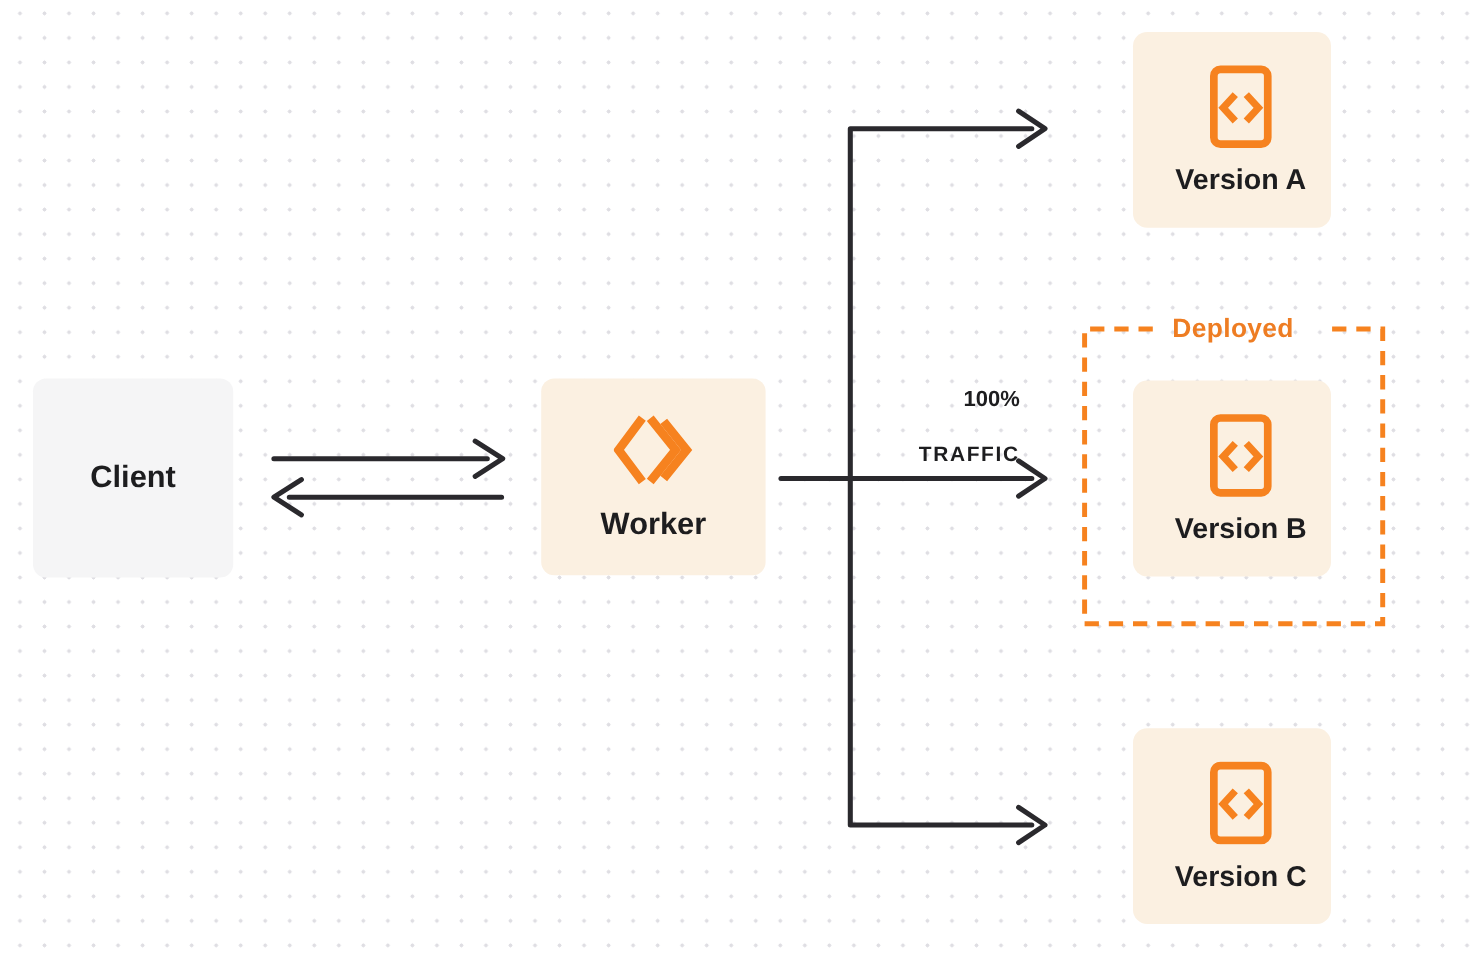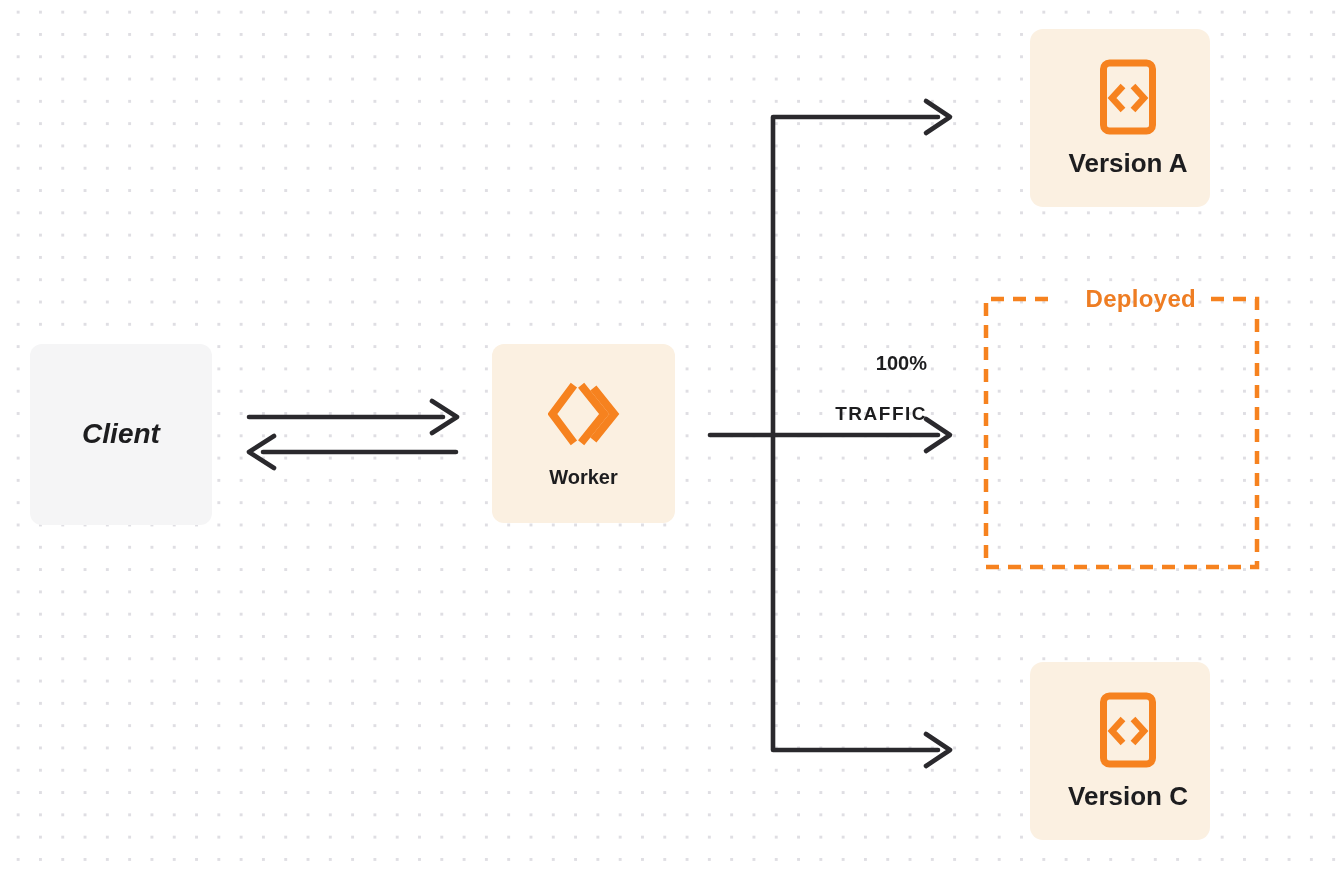--- a/index.html
+++ b/index.html
@@ -26,45 +26,44 @@
     position: absolute;
     display: flex; flex-direction: column;
     align-items: center; justify-content: center;
     color: #1d1d1f; font-weight: 700;
     box-sizing: border-box;
   }
   .node-client {
     left: 30px; top: 344px; width: 182px; height: 181px;
     background: #f5f5f6; border-radius: 12px;
     font-size: 28px;
-    font-style: italic;
   }
   .node-worker {
-    left: 492px; top: 344px; width: 183px; height: 179px;
+    left: 492px; top: 344px; width: 204px; height: 179px;
     background: #fbf0e1; border-radius: 12px;
-    font-size: 20px; gap: 18px;
+    font-size: 28px; gap: 18px;
   }
   .node-version {
     width: 180px; height: 178px;
     background: #fbf0e1; border-radius: 13px;
     font-size: 26px; gap: 14px; padding-left: 16px;
   }
   .node-version-a { left: 1030px; top: 29px; }
   .node-version-b { left: 1030px; top: 346px; }
   .node-version-c { left: 1030px; top: 662px; text-align: right; }
   .node-label { line-height: 1.1; }
   .traffic {
     position: absolute; left: 785px; top: 352px; width: 142px;
     text-align: right; font-weight: 700; color: #1d1d1f;
   }
   .traffic .pct { font-size: 20px; }
   .traffic .word { font-size: 19px; letter-spacing: 1.5px; margin-top: 28px; }
   .deployed {
     position: absolute; left: 1046px; top: 285px; width: 150px;
-    text-align: right; color: #ee7d23; font-weight: 700; font-size: 24px;
+    text-align: center; color: #ee7d23; font-weight: 700; font-size: 24px;
     letter-spacing: 0.3px;
   }
 </style>
 </head>
 <body>
 
 <div class="canvas">
 
   <svg class="connectors" viewBox="0 0 1338 878" aria-hidden="true">
     <g fill="none" stroke="#2a292d" stroke-width="4.6" stroke-linecap="round" stroke-linejoin="round">
@@ -103,20 +102,28 @@
 
   <div class="node node-version node-version-a">
     <svg width="58" height="76" viewBox="0 0 58 76" aria-hidden="true">
       <rect x="4.5" y="4" width="49" height="68" rx="6" fill="none" stroke="#f6821f" stroke-width="7"></rect>
       <path d="M24,27 L13,39 L24,51" fill="none" stroke="#f6821f" stroke-width="6.5" stroke-linejoin="miter"></path>
       <path d="M34,27 L45,39 L34,51" fill="none" stroke="#f6821f" stroke-width="6.5" stroke-linejoin="miter"></path>
     </svg>
     <span class="node-label">Version A</span>
   </div>
 
+  <div class="node node-version node-version-b">
+    <svg width="58" height="76" viewBox="0 0 58 76" aria-hidden="true">
+      <rect x="4.5" y="4" width="49" height="68" rx="6" fill="none" stroke="#f6821f" stroke-width="7"></rect>
+      <path d="M24,27 L13,39 L24,51" fill="none" stroke="#f6821f" stroke-width="6.5" stroke-linejoin="miter"></path>
+      <path d="M34,27 L45,39 L34,51" fill="none" stroke="#f6821f" stroke-width="6.5" stroke-linejoin="miter"></path>
+    </svg>
+    <span class="node-label">Version B</span>
+  </div>
 
   <div class="node node-version node-version-c">
     <svg width="58" height="76" viewBox="0 0 58 76" aria-hidden="true">
       <rect x="4.5" y="4" width="49" height="68" rx="6" fill="none" stroke="#f6821f" stroke-width="7"></rect>
       <path d="M24,27 L13,39 L24,51" fill="none" stroke="#f6821f" stroke-width="6.5" stroke-linejoin="miter"></path>
       <path d="M34,27 L45,39 L34,51" fill="none" stroke="#f6821f" stroke-width="6.5" stroke-linejoin="miter"></path>
     </svg>
     <span class="node-label">Version C</span>
   </div>
 

